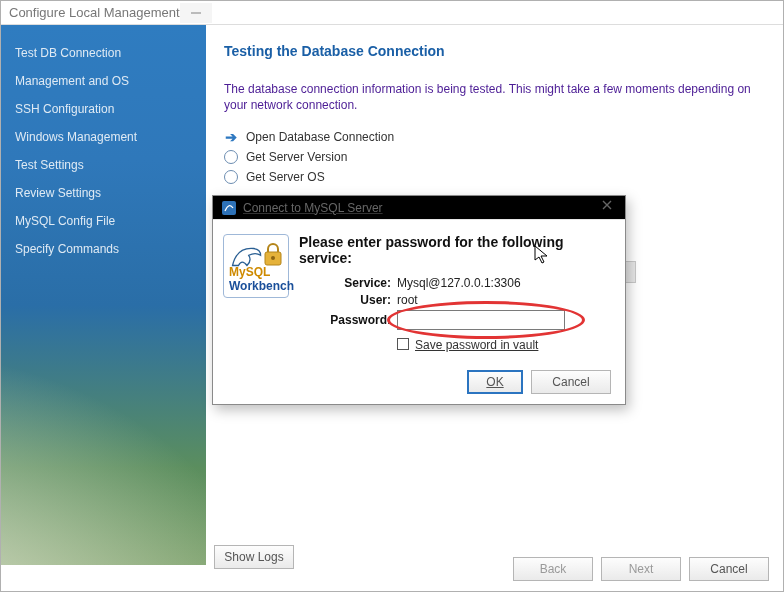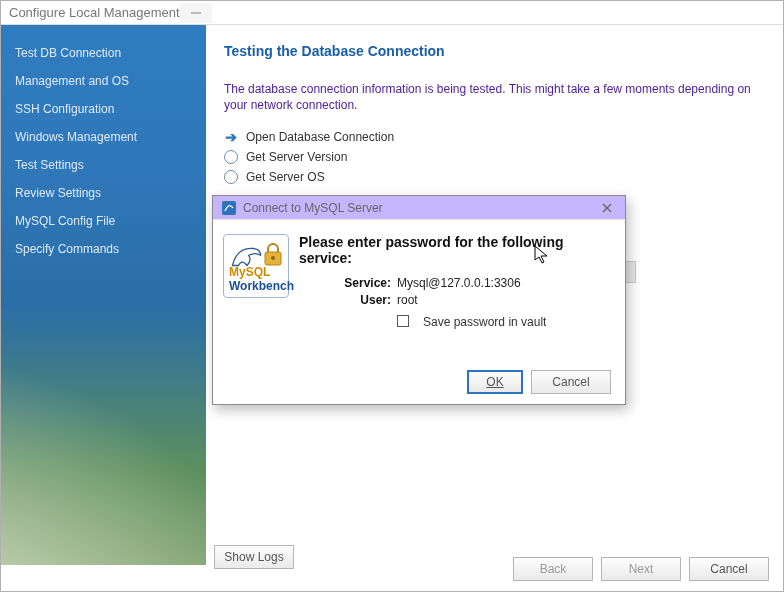--- a/index.html
+++ b/index.html
@@ -21,38 +21,38 @@
   .steps { }
   .step { display:flex; align-items:center; gap:8px; padding:3px 0; font-size:12px; color:#333; }
   .radio-icon { width:14px; height:14px; border:1px solid #6c8db1; border-radius:50%; display:inline-block; position:relative; }
   .arrow-icon { width:14px; height:14px; display:inline-flex; align-items:center; justify-content:center; color:#2e78c0; font-weight:bold; font-size:14px; }
   .showlogs { position:absolute; left:213px; bottom:22px; }
   .wizbtns { position:absolute; right:14px; bottom:10px; display:flex; gap:8px; }
   .btn { min-width:80px; height:24px; border:1px solid #b5b5b5; background:linear-gradient(#fdfdfd,#eaeaea); color:#555; font-size:12px; cursor:pointer; }
   .btn.disabled { color:#9a9a9a; }
   
   .modal { position:absolute; left:211px; top:194px; width:414px; height:210px; background:#fff; border:1px solid #8a8a8a; box-shadow:3px 5px 12px rgba(0,0,0,0.25); z-index:5; }
-  .modal .mtitle { height:24px; display:flex; align-items:center; justify-content:space-between; padding:0 8px; background:#c4b5fd; border-bottom:1px solid #e6e6e6; }
+  .modal .mtitle { height:24px; display:flex; justify-content:space-between; padding:0 8px; background:#000000; border-bottom:1px solid #e6e6e6;text-decoration:underline; }
   .modal .mtitle .app { display:flex; align-items:center; gap:6px; color:#666; font-size:12px; }
   .modal .mtitle .xbtn { width:20px; height:18px; display:flex; align-items:center; justify-content:center; cursor:pointer; color:#555; }
   .modal .mbody { display:flex; padding:14px 16px 10px 10px; gap:10px; }
   .wb-icon { width:66px; height:64px; border:1px solid #9fb8d8; border-radius:4px; position:relative; background:#fff; }
   .wb-icon .dolphin { position:absolute; left:6px; top:5px; width:34px; height:34px; }
   .wb-icon .lock { position:absolute; right:4px; top:6px; width:22px; height:26px; }
   .wb-icon .brand { position:absolute; left:5px; bottom:4px; font-size:12px; color:#ce8a00; font-weight:bold; }
   .wb-icon .brand b { color:#1a4f9a; }
   .form { flex:1; }
   .form h3 { margin:0 0 10px 0; font-size:14px; font-weight:bold; color:#111; }
   .row { display:flex; align-items:center; margin:3px 0; }
   .row .lbl { width:98px; text-align:right; padding-right:6px; font-weight:bold; font-size:12px; color:#111; }
   .row .val { font-size:12px; color:#222; }
   .pwdwrap { position:relative; }
   .pwdinput { width:168px; height:20px; border:1px solid #7a7a7a; padding:0 4px; font-size:12px; background:#fff; }
   .highlight { position:absolute; left:-10px; top:-9px; width:198px; height:38px; border:3px solid #e23434; border-radius:50%/50%; pointer-events:none; }
-  .savewrap { display:flex; align-items:flex-start; gap:14px; margin:8px 0 0 98px; }
+  .savewrap { display:flex; align-items:flex-start; gap:6px; margin:8px 0 0 98px;text-decoration:underline; }
   .chk { width:12px; height:12px; border:1px solid #555; display:inline-block; }
   .mbtns { position:absolute; right:14px; bottom:10px; display:flex; gap:8px; }
   .okbtn { border:2px solid #2b74c0;text-decoration:underline; }
   .cursor { position:absolute; left:533px; top:244px; z-index:6; pointer-events:none; }
   .graybar { position:absolute; left:430px; top:260px; width:205px; height:22px; background:#e6e6e6; border:1px solid #c8c8c8; z-index:1; }
 </style>
 </head>
 <body>
 
 <div class="window">
@@ -142,20 +142,27 @@
         <h3>Please enter password for the following service:</h3>
 
         <div class="row">
           <div class="lbl">Service:</div>
           <div class="val">Mysql@127.0.0.1:3306</div>
         </div>
         <div class="row">
           <div class="lbl">User:</div>
           <div class="val">root</div>
         </div>
+        <div class="row">
+          <div class="lbl">Password:</div>
+          <div class="pwdwrap">
+            <input type="password" class="pwdinput" value="" style="">
+            <div class="highlight"></div>
+          </div>
+        </div>
 
         <div class="savewrap">
           <span class="chk"></span>
           <span>Save password in vault</span>
         </div>
       </div>
     </div>
 
     <div class="mbtns">
       <button class="btn okbtn" style="min-width:56px">OK</button>

